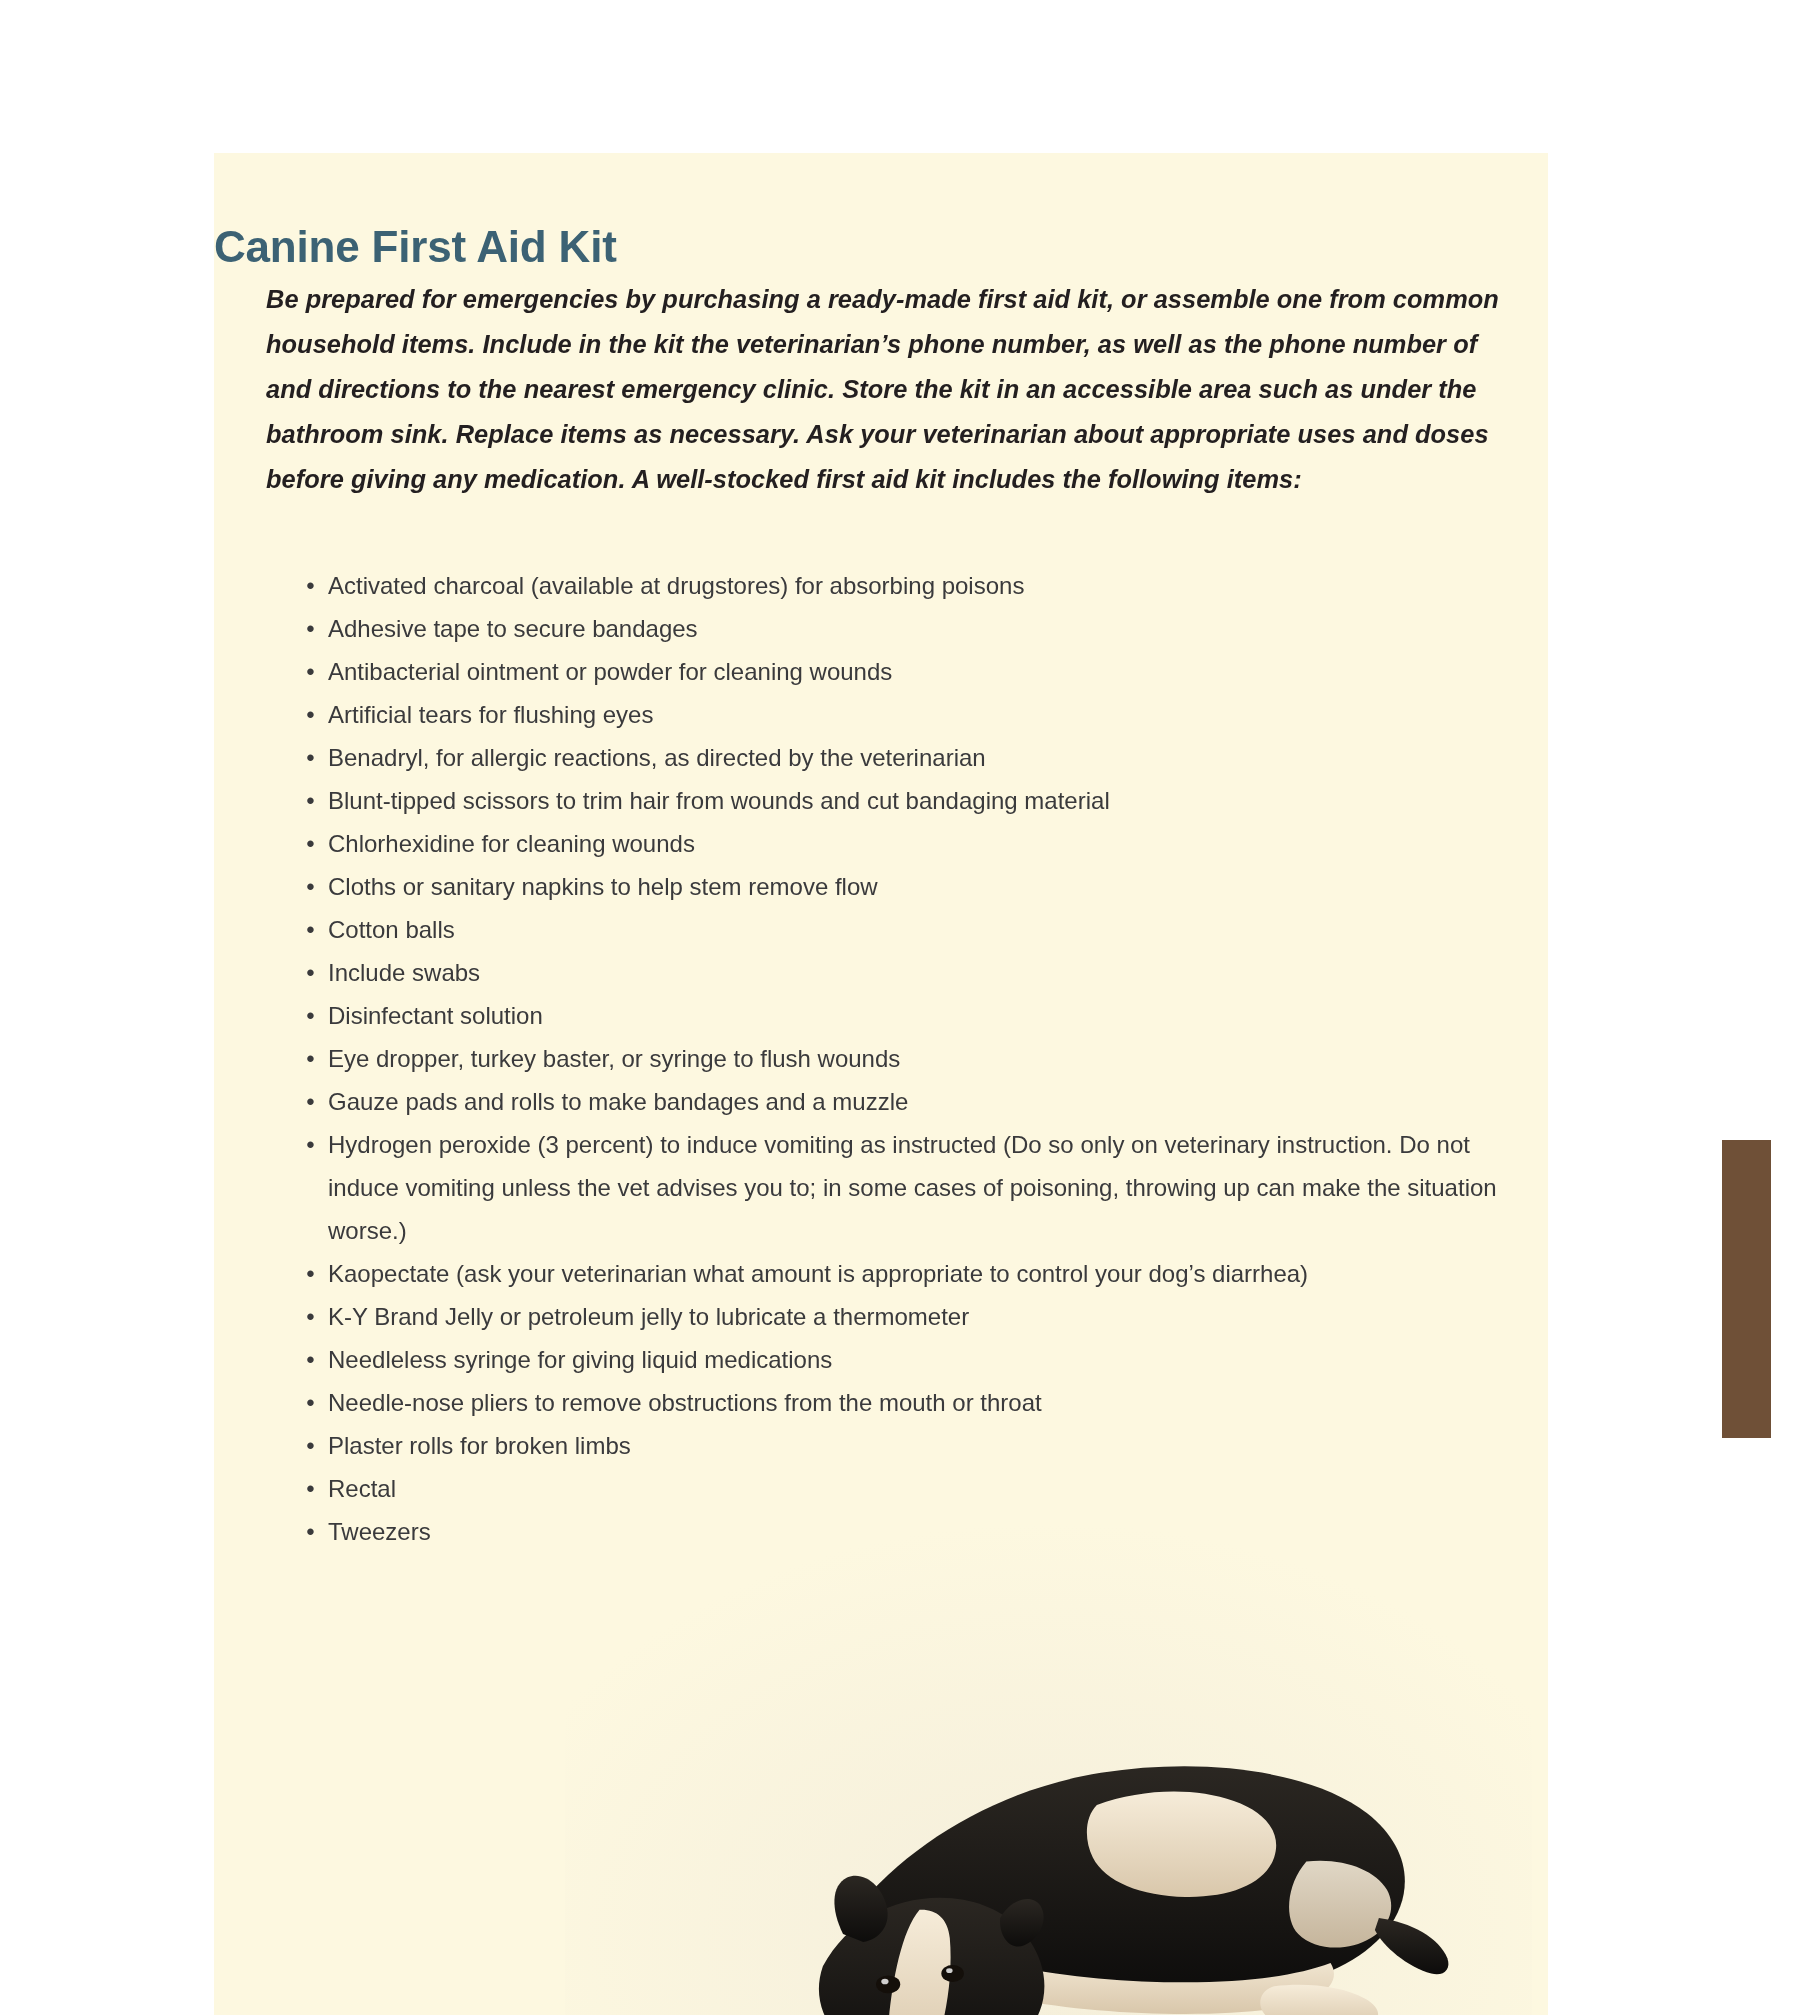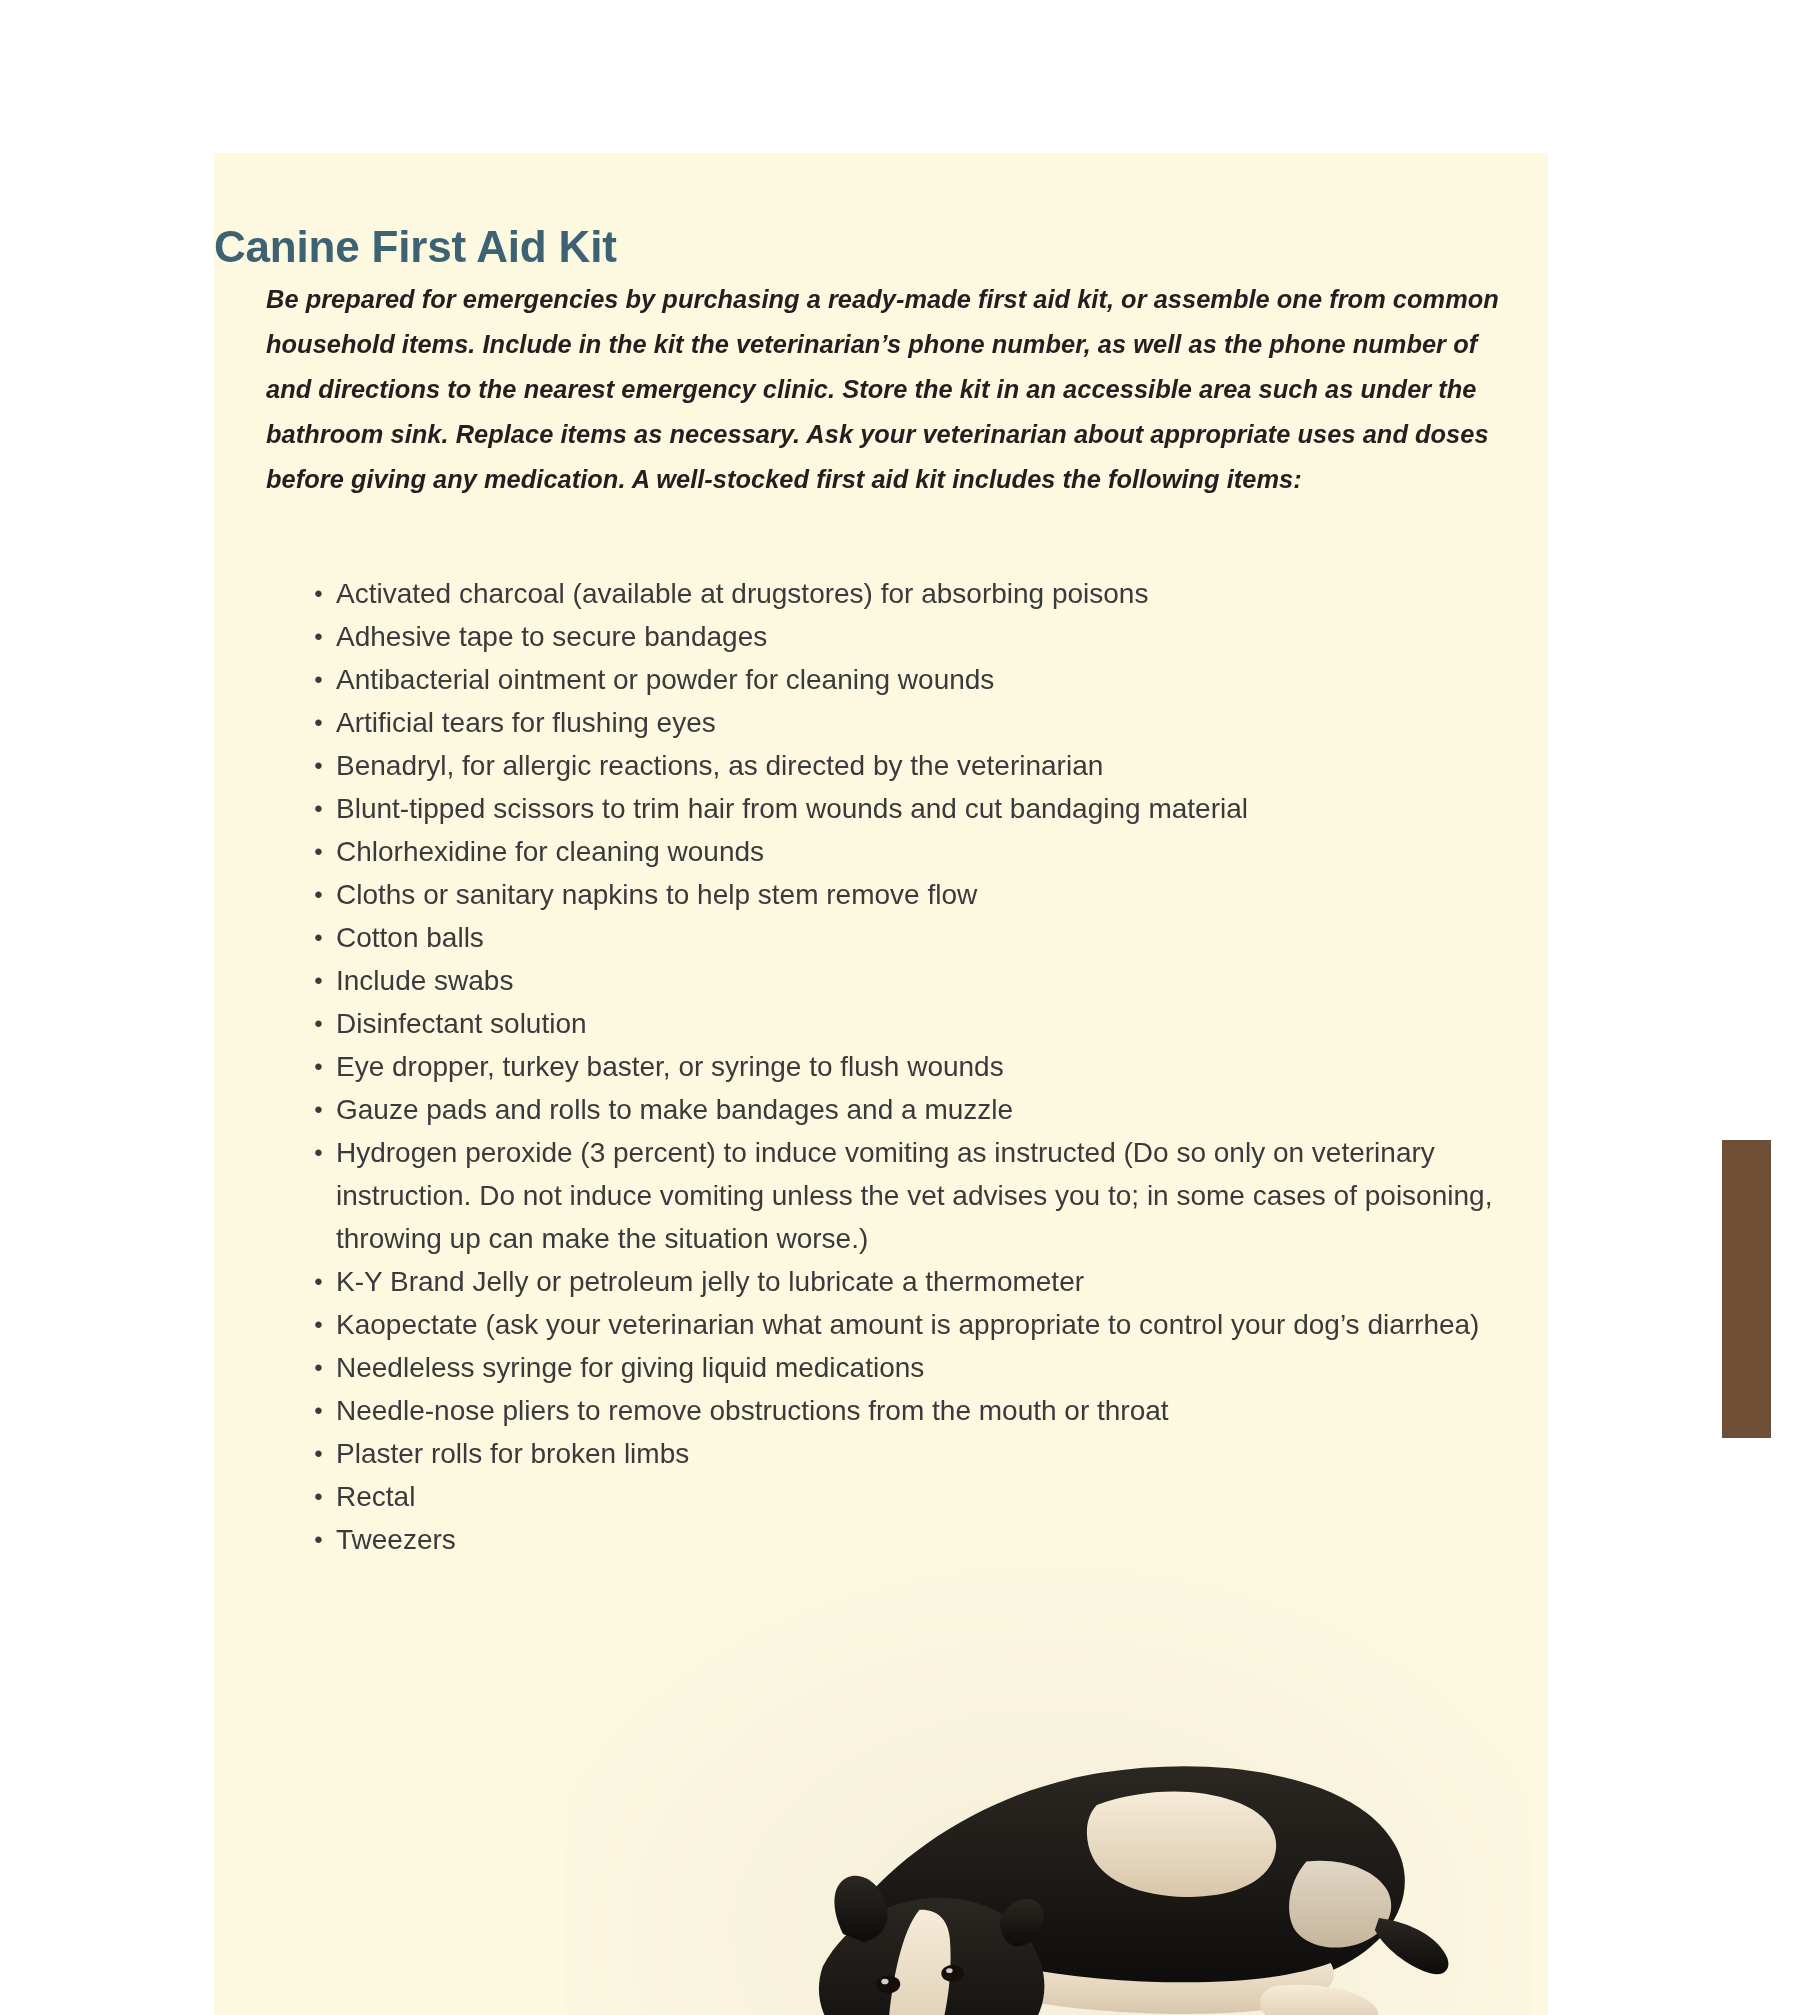--- a/index.html
+++ b/index.html
@@ -61,23 +61,23 @@
     font-style: italic;
   }
 
   
   #kit-list {
     position: absolute;
     left: 81px;
     top: 403px;
     width: 1241px;
     list-style: none;
-    margin: 16px;
+    margin: 8px;
     padding: 0;
-    font-size: 28px;
+    font-size: 24px;
     line-height: 43px;
     color: #3a3a3c;
   }
   #kit-list li {
     position: relative;
     padding-left: 25px;
     margin: 0;
   }
   #kit-list li::before {
     content: "\2022";
@@ -115,22 +115,22 @@
     <li>Benadryl, for allergic reactions, as directed by the veterinarian</li>
     <li>Blunt-tipped scissors to trim hair from wounds and cut bandaging material</li>
     <li>Chlorhexidine for cleaning wounds</li>
     <li>Cloths or sanitary napkins to help stem remove flow</li>
     <li>Cotton balls</li>
     <li>Include swabs</li>
     <li>Disinfectant solution</li>
     <li>Eye dropper, turkey baster, or syringe to flush wounds</li>
     <li>Gauze pads and rolls to make bandages and a muzzle</li>
     <li>Hydrogen peroxide (3 percent) to induce vomiting as instructed  (Do so only on veterinary instruction. Do not induce vomiting unless the vet advises you to; in some cases of poisoning, throwing up can make the situation worse.)</li>
+    <li>Kaopectate (ask your veterinarian what amount is appropriate to control your dog’s diarrhea)</li>
     <li>K-Y Brand Jelly or petroleum jelly to lubricate a thermometer</li>
-    <li>Kaopectate (ask your veterinarian what amount is appropriate to control your dog’s diarrhea)</li>
     <li>Needleless syringe for giving liquid medications</li>
     <li>Needle-nose pliers to remove obstructions from the mouth or throat</li>
     <li>Plaster rolls for broken limbs</li>
     <li>Rectal</li>
     <li>Tweezers</li>
   </ul>
 
   <svg id="photo" viewBox="0 0 2400 1700" aria-hidden="true">
     <defs>
       <radialGradient id="floorGrad" cx="50%" cy="60%" r="60%">

